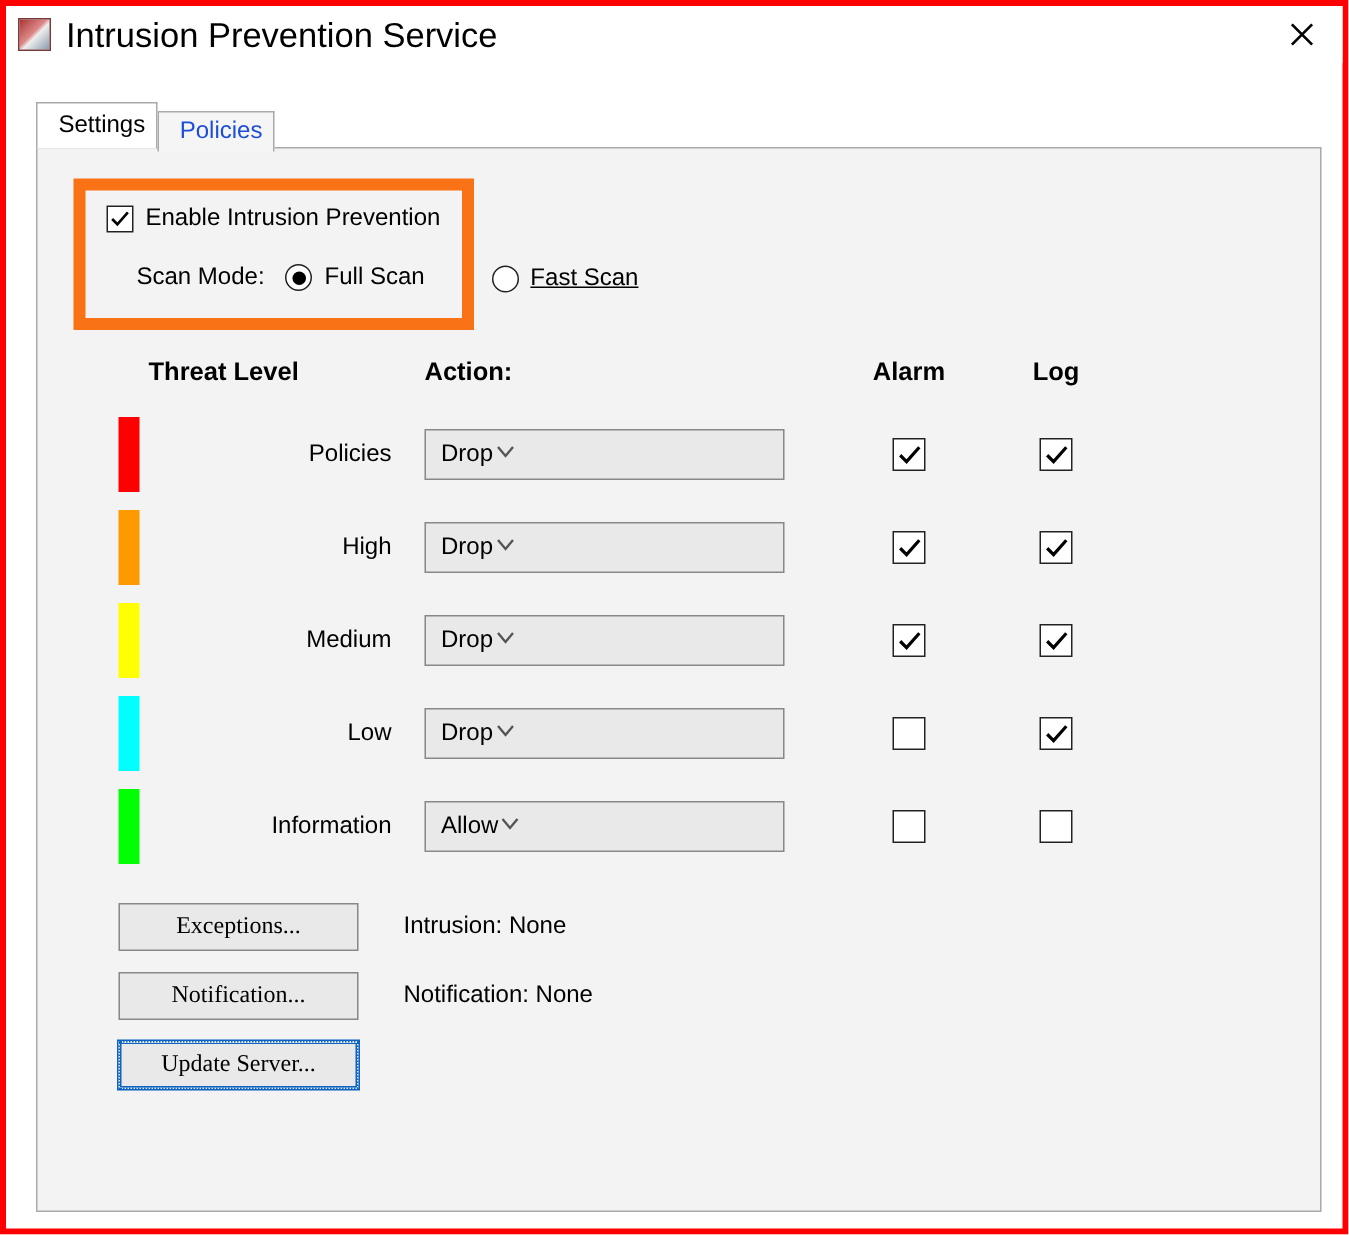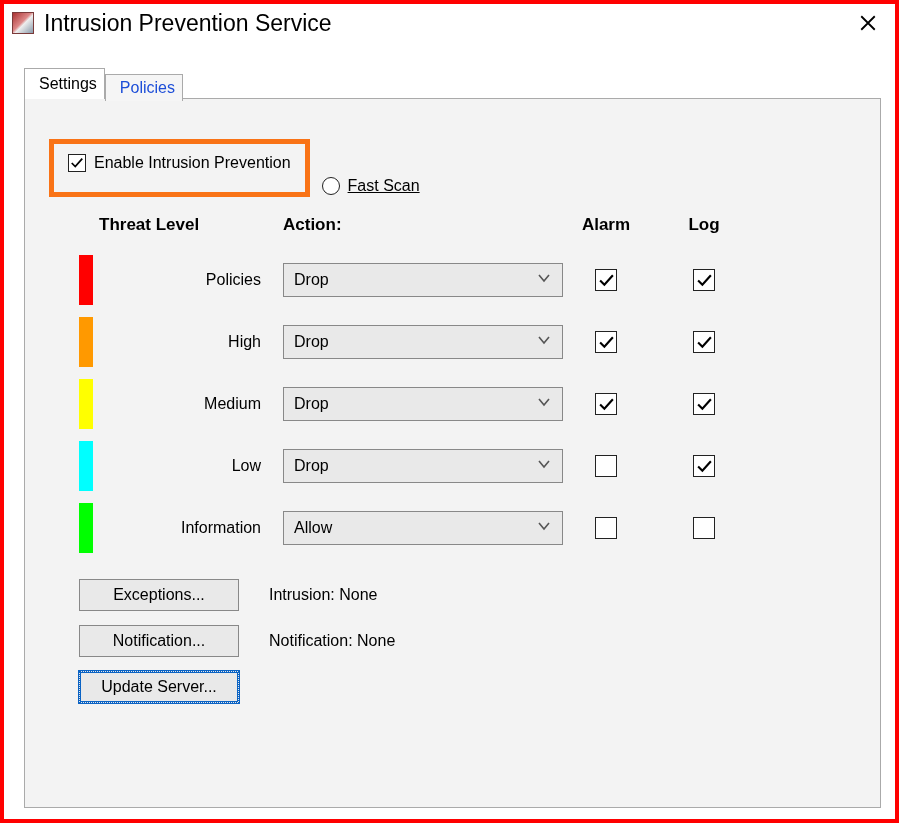--- a/index.html
+++ b/index.html
@@ -72,26 +72,25 @@
   .tab.active { z-index:2; }
 
   .panel {
     border:1px solid #aaa;
     background:#f3f3f3;
     padding:20px 24px 30px 24px;
     min-height: 710px;
   }
 
   .highlight-box {
-    border:5px solid #f97316;
+    border:8px solid #f97316;
     padding:10px 14px 18px 14px;
     display:inline-block;
     background:transparent;
     margin-bottom:18px;
-    margin-top:20px;
   }
 
   
   .winchk {
     display:inline-flex; align-items:center; gap:8px;
     cursor:pointer;
   }
   .winchk .box {
     width:18px;height:18px;border:1.5px solid #222;background:#fff;
     display:flex;align-items:center;justify-content:center;
@@ -119,24 +118,24 @@
     padding-left: 30px;
   }
   .hdr { font-weight:bold; font-size:17px; }
   .hdr.threat { grid-column: 1 / span 2; margin-left: 20px; }
   .colorbar {
     width:14px;height:50px;margin:-14px 0;
   }
   .lvl-label { text-align:right; padding-right:4px; }
 
   .win-select {
-    width:280px;height:34px;
+    width:240px;height:34px;
     border:1px solid #888;
     background:#e9e9e9;
-    display:flex;align-items:center;justify-content:space-between;
+    display:flex;align-items:center;
     padding:0 10px;
     cursor:pointer;
   }
   .win-select svg{width:16px;height:16px;}
 
   .cell-center { display:flex; justify-content:center; }
   .chkbox {
     width:22px;height:22px;border:1.5px solid #222;background:#fff;
     display:flex;align-items:center;justify-content:center;cursor:pointer;
   }
@@ -144,20 +143,21 @@
 
   .btnrow { margin-top:34px; padding-left:30px; display:grid; grid-template-columns:170px auto; row-gap:14px; column-gap:20px; align-items:center;}
   .win-btn {
     width:160px;height:32px;
     border:1px solid #888;
     background:#e9e9e9;
     text-align:center;
     line-height:30px;
     cursor:pointer;
     font-size:16px;
+    font-family:Liberation Serif, serif;
   }
   .win-btn.focus {
     outline:1px solid #0b63c4;
     box-shadow: inset 0 0 0 1px #0b63c4;
     border:1px dotted #0b63c4;
   }
   .status-text { font-size:16px; }
 </style>
 </head>
 <body>
@@ -185,20 +185,27 @@
       <div style="display:flex;align-items:flex-start;">
         <div class="highlight-box">
           <label class="winchk">
             <span class="box">
               <svg viewBox="0 0 16 16">
                   <path d="M2 8 L6 12 L14 3" stroke="#000" stroke-width="2" fill="none"></path>
                 </svg>
             </span>
             <span>Enable Intrusion Prevention</span>
           </label>
+          <div class="scanmode-row">
+            <span>Scan Mode:</span>
+            <span class="radio-label">
+              <span class="radio selected"></span>
+              <span>Full Scan</span>
+            </span>
+          </div>
         </div>
         <span class="radio-label outside-radio" style="margin-top:58px;text-decoration:underline;">
           <span class="radio"></span>
           <span>Fast Scan</span>
         </span>
       </div>
 
       <div class="grid">
         <div class="hdr threat">Threat Level</div>
         <div class="hdr">Action:</div>

